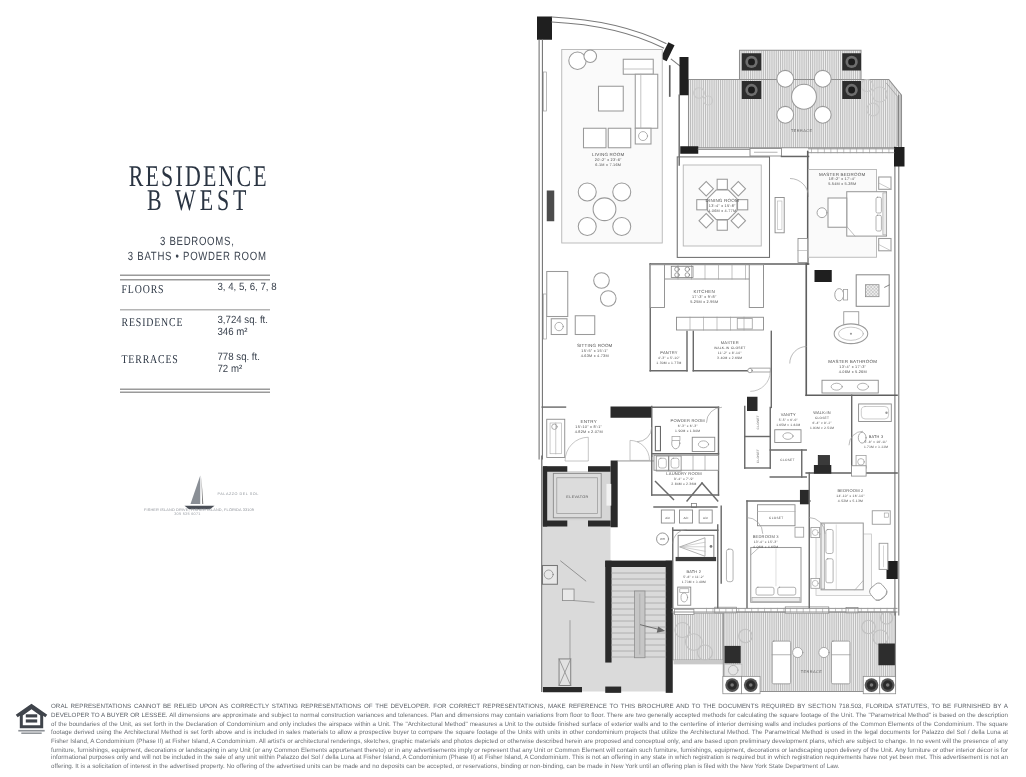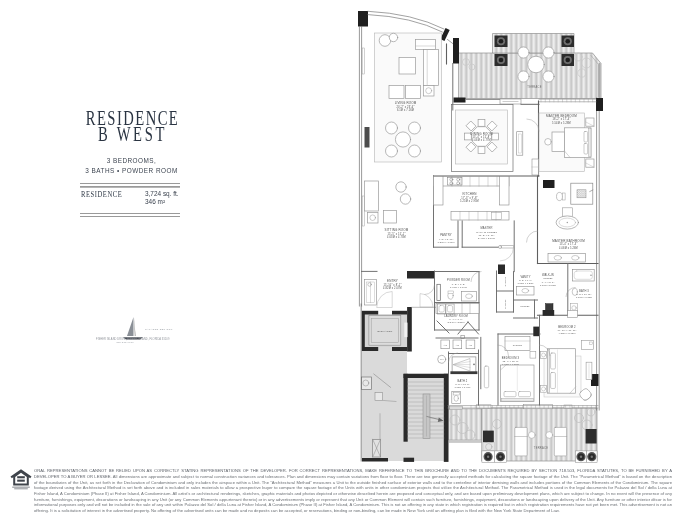--- a/index.html
+++ b/index.html
@@ -14,24 +14,32 @@
 #disc{position:absolute;left:34px;top:468.3px;width:638px;font-size:4.15px;letter-spacing:0.02px;line-height:5.66px;color:#6b6f74;text-align:justify}
 #disc .c{color:#5a5f66}
 </style></head>
 <body>
 
 <div id="title">RESIDENCE<br><span style="letter-spacing:3.6px">B&nbsp;WEST</span></div>
 <div id="sub">3 BEDROOMS,<br>3 BATHS • POWDER ROOM</div>
 
 <div id="tbl">
   <div class="rule2"></div>
+  <div class="row" style="height:19.5px">
+      <span class="rlab" style="top:1.6px">FLOORS</span>
+      <span class="rval" style="top:1.9px">3, 4, 5, 6, 7, 8</span>
+    </div>
   <div class="rule1"></div>
   <div class="row" style="height:25.5px">
       <span class="rlab" style="top:2.6px">RESIDENCE</span>
       <span class="rval" style="top:2.9px">3,724 sq. ft.<br>346 m²</span>
+    </div>
+  <div class="row" style="height:26.3px">
+      <span class="rlab" style="top:2.3px">TERRACES</span>
+      <span class="rval" style="top:2.6px">778 sq. ft.<br>72 m²</span>
     </div>
   <div class="rule2"></div>
 </div>
 
 <svg id="boat" style="position:absolute;left:90px;top:312px" width="90" height="34" viewBox="0 0 90 34">
   <path d="M43.5,5 L43.5,24 L37,24 Z" fill="#8a8f96"></path>
   <path d="M44.2,5 L44.8,24 L45.5,24 Z" fill="#777"></path>
   <path d="M33,25.2 L53,25.2 L50,27.5 L36,27.5 Z" fill="#4a4f57"></path>
   <text x="55" y="18.3" font-size="2.5" fill="#90959b" letter-spacing="0.35">PALAZZO DEL SOL</text>
   <text x="45" y="27.3" font-size="2.5" fill="#8a8f96" letter-spacing="0.35" text-anchor="middle"></text>

